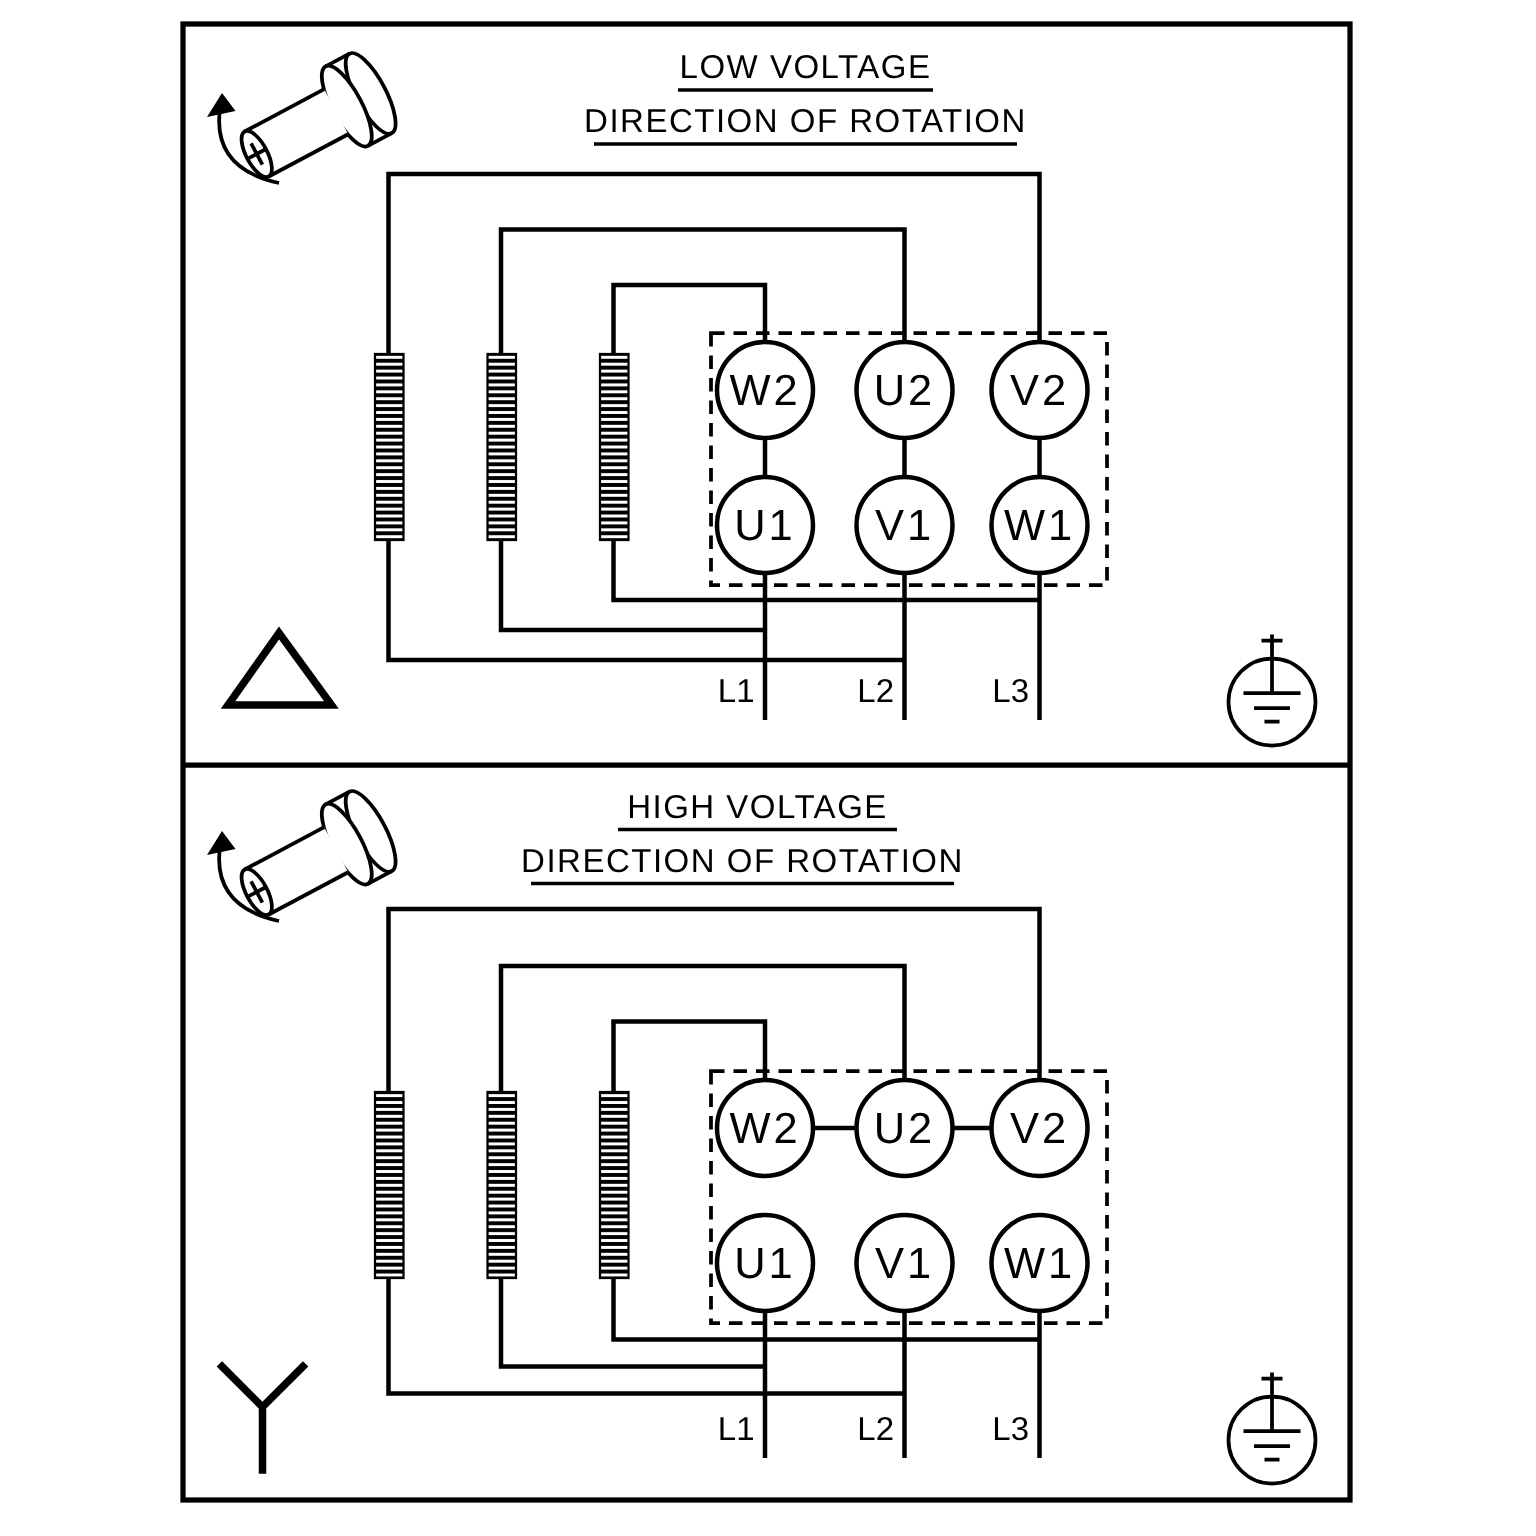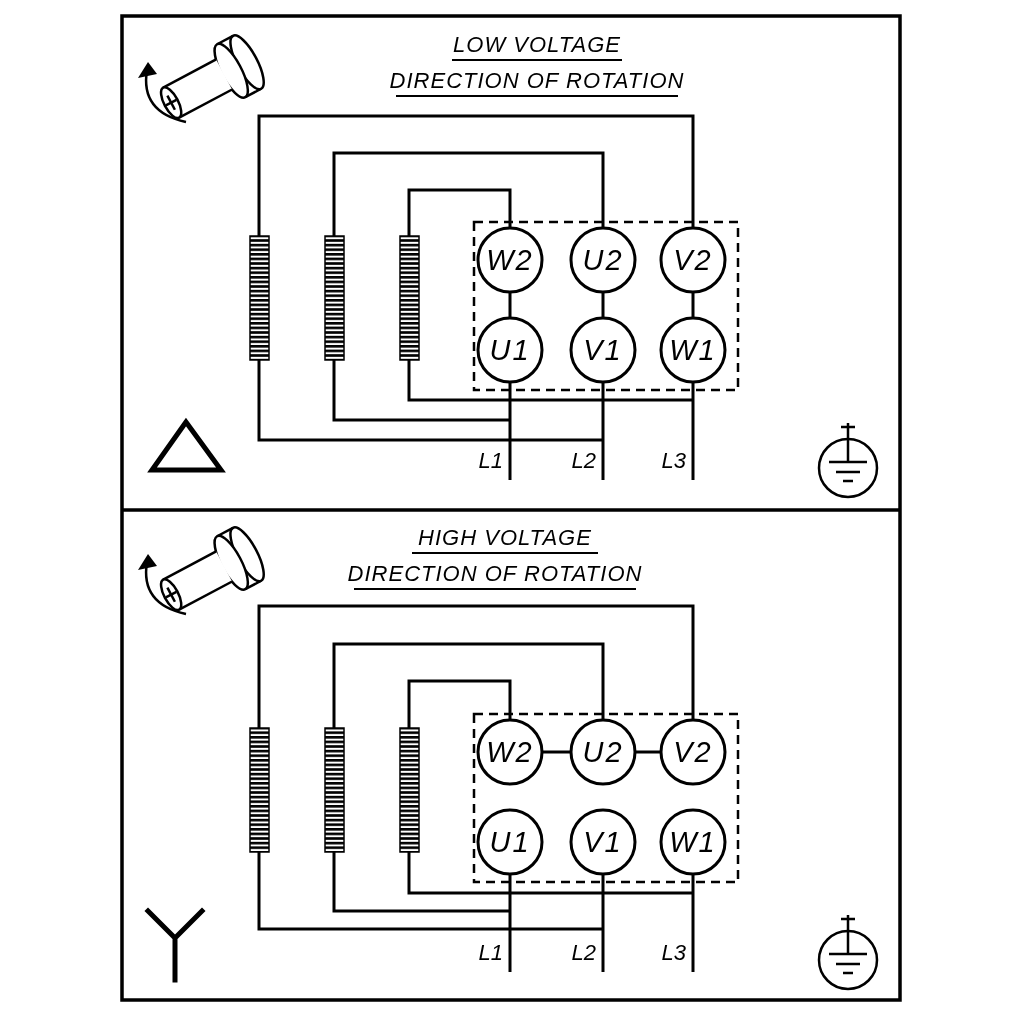--- a/index.html
+++ b/index.html
@@ -1,16 +1,16 @@
 <!DOCTYPE html>
 <html><head>
 <meta charset="utf-8">
 <style>
   html,body{margin:0;padding:0;background:#ffffff;}
-  .page{width:888px;height:1024px;background:#ffffff;position:relative;font-style:italic;}
+  .page{width:888px;height:1024px;background:#ffffff;position:relative;}
   svg{display:block;font-family:"Liberation Sans",sans-serif;}
   .frame{fill:none;stroke:#000;stroke-width:3.5;}
   .wire{fill:none;stroke:#000;stroke-width:3;}
   .term{fill:#fff;stroke:#000;stroke-width:3;}
   .tlabel{font-size:29px;text-anchor:middle;letter-spacing:2px;fill:#000;}
   .title{font-size:22px;text-anchor:middle;letter-spacing:1px;fill:#000;}
   .llabel{font-size:22px;text-anchor:end;fill:#000;}
   .dash{fill:none;stroke:#000;stroke-width:2.5;stroke-dasharray:9 6;}
   .underline{stroke:#000;stroke-width:2.2;}
   .sym{fill:none;stroke:#000;stroke-width:5;stroke-linecap:square;}

